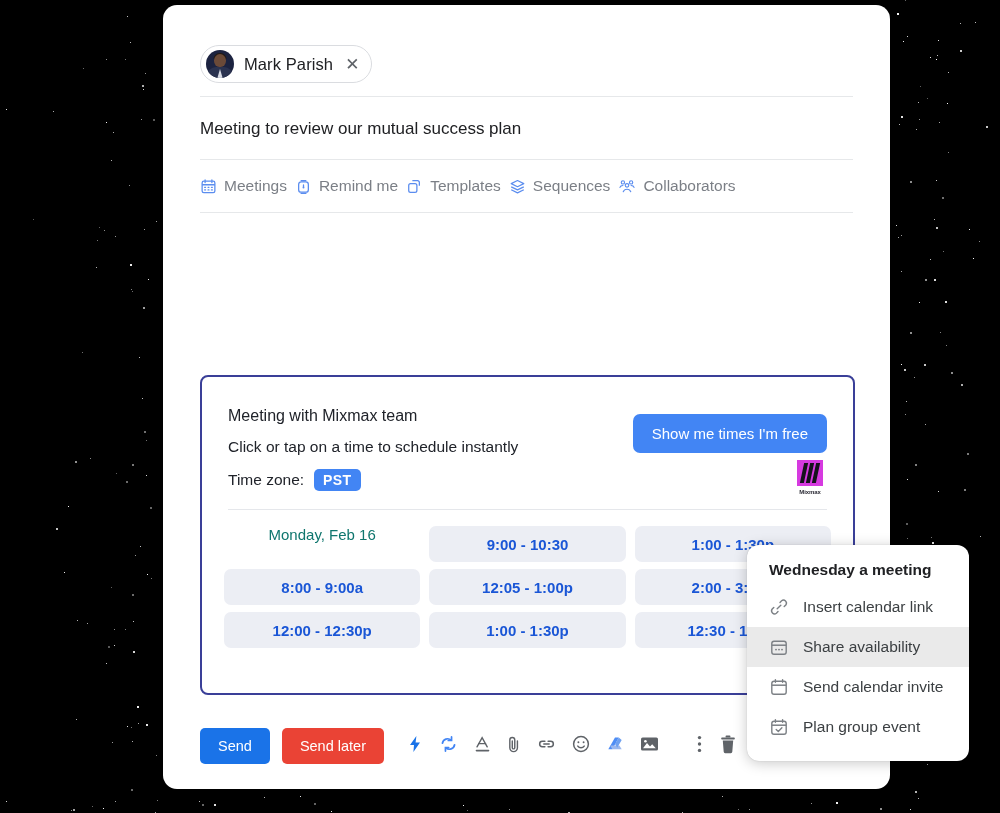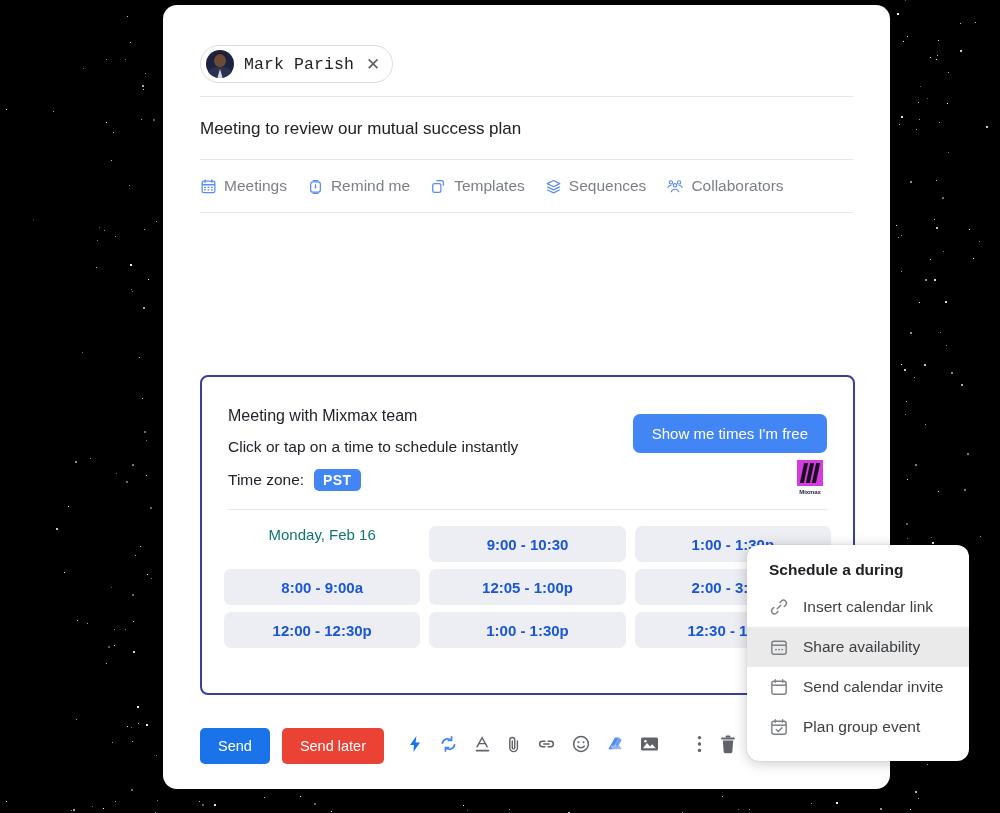--- a/index.html
+++ b/index.html
@@ -71,39 +71,39 @@
     background: #2b3350;
   }
   .chip-avatar .shirt {
     position: absolute; left: 50%; bottom: -3px;
     transform: translateX(-50%);
     width: 7px; height: 12px;
     background: #d8dbe4;
     clip-path: polygon(50% 0, 100% 100%, 0 100%);
   }
   .chip-name {
-    font-size: 16.5px; color: #202124; letter-spacing: .1px; font-family: Liberation Mono, monospace;
+    font-size: 16.5px; color: #202124; letter-spacing: .1px;
   }
   .chip-close {
     font-size: 17px; color: #5f6368; line-height: 1;
     margin-left: 2px; cursor: pointer;
   }
 
   .divider { height: 1px; background: #e6e8ea; margin: 0 37px; }
 
   
   #subject-row {
     padding: 22px 23px 20px 37px;
     font-size: 17px; color: #202124;
   }
 
   
   #feature-bar {
     padding: 17px 37px 17px 37px;
-    display: flex; align-items: center; gap: 20px;
+    display: flex; align-items: center; gap: 8px;
   }
   .feat {
     display: flex; align-items: center; gap: 7px;
     color: #7b7f86; font-size: 15.5px; cursor: pointer;
     white-space: nowrap;
   }
   .feat svg { display: block; }
 
   
   #body-text {
@@ -603,21 +603,21 @@
         <svg width="16" height="19" viewBox="0 0 16 19" fill="#5f6368">
           <rect x="1.2" y="2.6" width="13.6" height="1.9" rx=".8"></rect>
           <rect x="5.6" y=".6" width="4.8" height="2" rx=".7"></rect>
           <path d="M2.8 5.4h10.4l-.9 11.4a1.5 1.5 0 0 1-1.5 1.4H5.2a1.5 1.5 0 0 1-1.5-1.4L2.8 5.4z"></path>
         </svg>
       </span>
     </div>
   </div>
 
   <div id="schedule-menu">
-    <div id="schedule-menu-title">Schedule a during</div>
+    <div id="schedule-menu-title">Wednesday a meeting</div>
 
     <div class="menu-item">
       <span>
         <svg width="20" height="20" viewBox="0 0 20 20" fill="none" stroke="#7c8085" stroke-width="1.4" stroke-linecap="round">
           <path d="M8.2 11.8 11.8 8.2"></path>
           <path d="M11 5.4 12.6 3.8a3 3 0 0 1 4.2 4.2L15.2 9.6"></path>
           <path d="M9 14.6l-1.6 1.6a3 3 0 0 1-4.2-4.2L4.8 10.4"></path>
         </svg>
       </span>
       <span>Insert calendar link</span>

